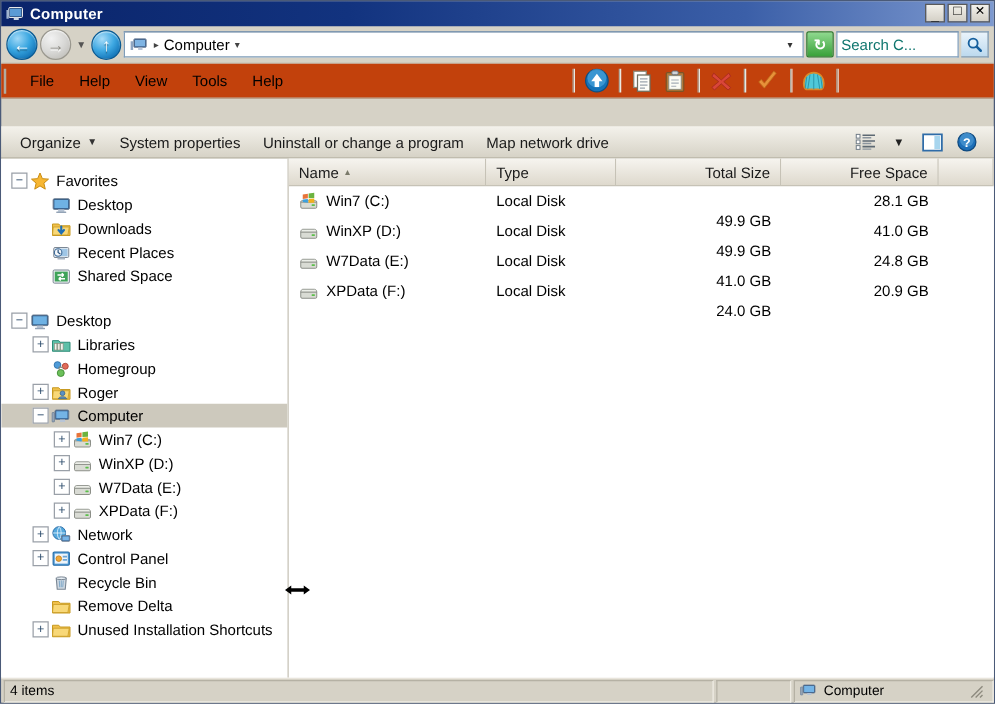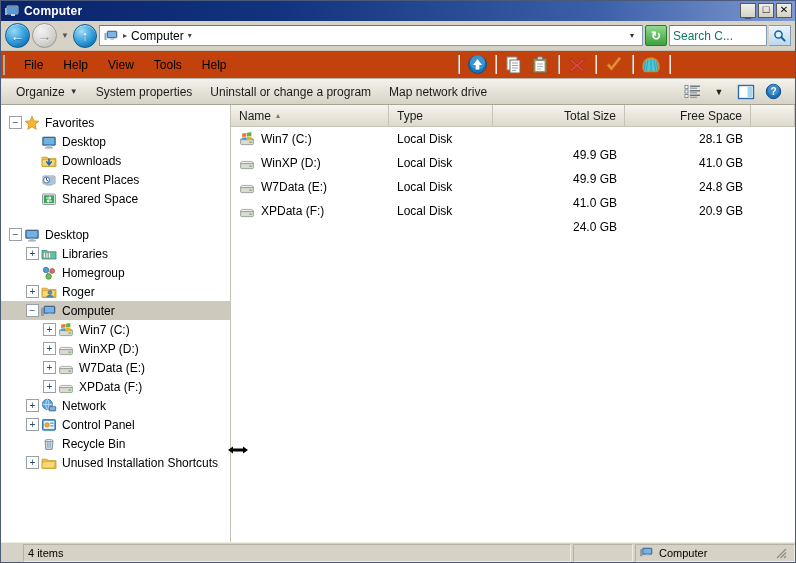--- a/index.html
+++ b/index.html
@@ -110,21 +110,21 @@
   .menu-item { padding:3px 9px; font-size:12px; color:#000; cursor:default; }
   .tool-icons { position:absolute; right:120px; display:flex; align-items:center; height:28px; }
   .tsep { width:1px; height:19px; background:#b0aca0; margin:0 5px; box-shadow:1px 0 0 #ebe8e0; }
   .ticon { width:26px; height:24px; display:flex; align-items:center; justify-content:center; cursor:default; position:relative; }
 
   
   .cmdbar {
     height:26px; min-height:26px;
     background:linear-gradient(to bottom,#f4f2ec,#e2dfd5 60%,#d6d2c6 100%);
     border-bottom:1px solid #a9a595;
-    display:flex; align-items:center; padding:0 6px;
+    display:flex; align-items:center; padding:0 6px;margin-top:22px;
   }
   .cmd-item { font-size:12px; color:#1a1a1a; padding:3px 9px; cursor:default; white-space:nowrap; display:flex; align-items:center; gap:5px; }
   .cmd-caret { font-size:8px; color:#333; }
   .cmd-right { margin-left:auto; display:flex; align-items:center; gap:3px; padding-right:4px; }
   .cmd-ico { width:24px; height:22px; display:flex; align-items:center; justify-content:center; cursor:default; }
 
   
   .content { flex:1; display:flex; min-height:0; background:#fff; position:relative; }
 
   .navpane {
@@ -185,21 +185,21 @@
   .cell-type { width:104px; min-width:104px; }
   .cell-size { width:132px; min-width:132px; justify-content:flex-end;margin-top:32px; }
   .cell-free { width:126px; min-width:126px; justify-content:flex-end; }
 
   
   .statusbar {
     height:20px; min-height:20px;
     background:#d6d2c6;
     border-top:1px solid #efece4;
     display:flex; align-items:center;
-    font-size:11px; color:#000;padding-left:20px;
+    font-size:11px; color:#000;
   }
   .sb-panel {
     height:18px; margin:1px 0 1px 2px;
     border:1px solid #b5b1a4; border-right-color:#f0ede5; border-bottom-color:#f0ede5;
     display:flex; align-items:center; padding:0 4px; gap:5px;
   }
   .sb-main { flex:1; }
   .sb-mid { width:60px; }
   .sb-right { width:160px; }
   .grip { width:14px; height:14px; margin-left:auto; margin-right:2px; position:relative; }
@@ -595,20 +595,30 @@
         <span class="tree-ico">
           <svg width="16" height="16" viewBox="0 0 16 16">
             <path d="M4 4.6 H12 L11.2 13.4 H4.8 Z" fill="#cfd9e2" stroke="#7b8794" stroke-width="0.9"></path>
             <ellipse cx="8" cy="4.6" rx="4" ry="1.1" fill="#e6edf3" stroke="#7b8794" stroke-width="0.8"></ellipse>
             <path d="M6.4 6.4 L6.8 11.8 M8 6.4 V11.8 M9.6 6.4 L9.2 11.8" stroke="#7fa8c9" stroke-width="0.8" fill="none"></path>
           </svg>
         </span>
         <span class="tree-label">Recycle Bin</span>
       </div>
 
+      <div class="tree-row indent-1">
+        <span class="exp blank"></span>
+        <span class="tree-ico">
+          <svg width="16" height="16" viewBox="0 0 16 16">
+            <path d="M1 4.2 H6 L7.2 5.6 H15 V13.4 H1 Z" fill="#f0c04b" stroke="#c79a22" stroke-width="0.8"></path>
+            <path d="M1.6 6.6 H14.4 L13.3 13 H1 Z" fill="#f8d878" stroke="#c79a22" stroke-width="0.6"></path>
+          </svg>
+        </span>
+        <span class="tree-label">Remove Delta</span>
+      </div>
 
       <div class="tree-row indent-1">
         <span class="exp">+</span>
         <span class="tree-ico">
           <svg width="16" height="16" viewBox="0 0 16 16">
             <path d="M1 4.2 H6 L7.2 5.6 H15 V13.4 H1 Z" fill="#f0c04b" stroke="#c79a22" stroke-width="0.8"></path>
             <path d="M1.6 6.6 H14.4 L13.3 13 H1 Z" fill="#f8d878" stroke="#c79a22" stroke-width="0.6"></path>
           </svg>
         </span>
         <span class="tree-label">Unused Installation Shortcuts</span>

